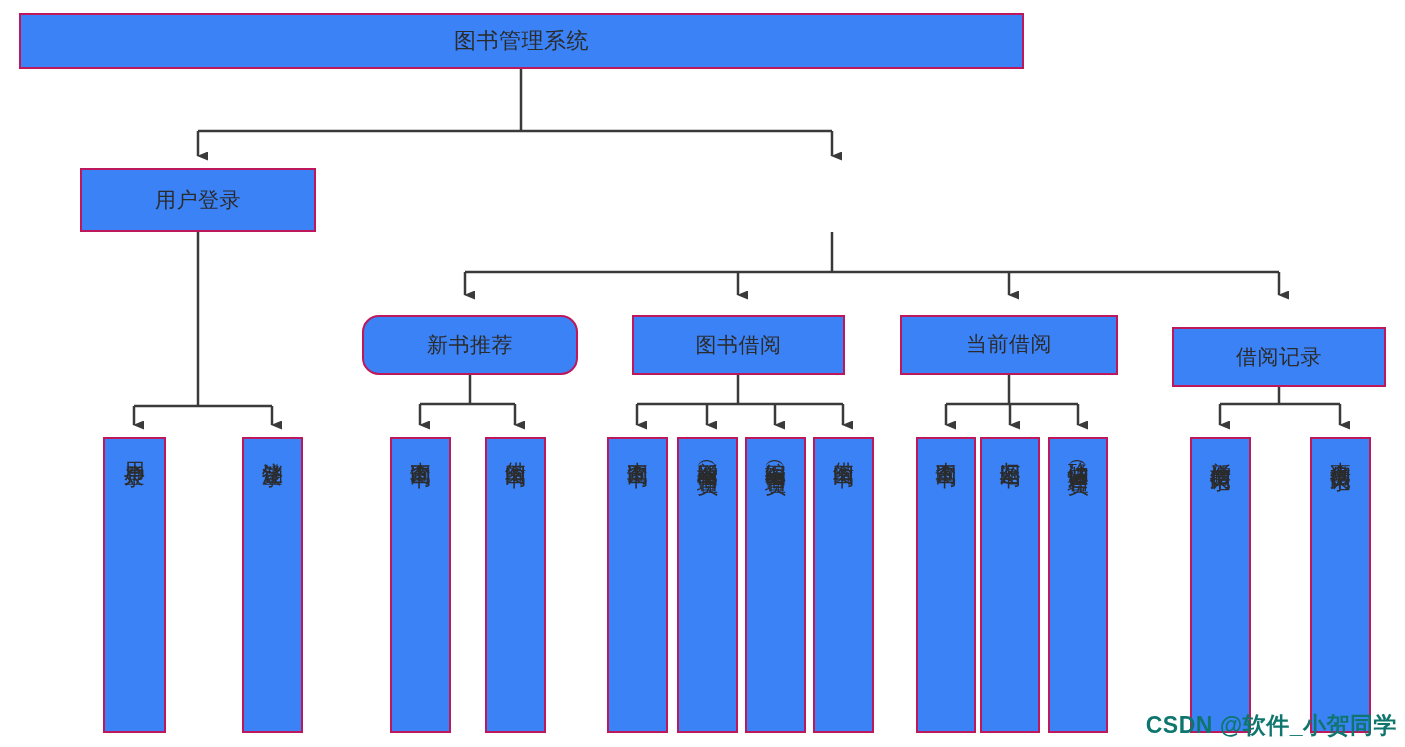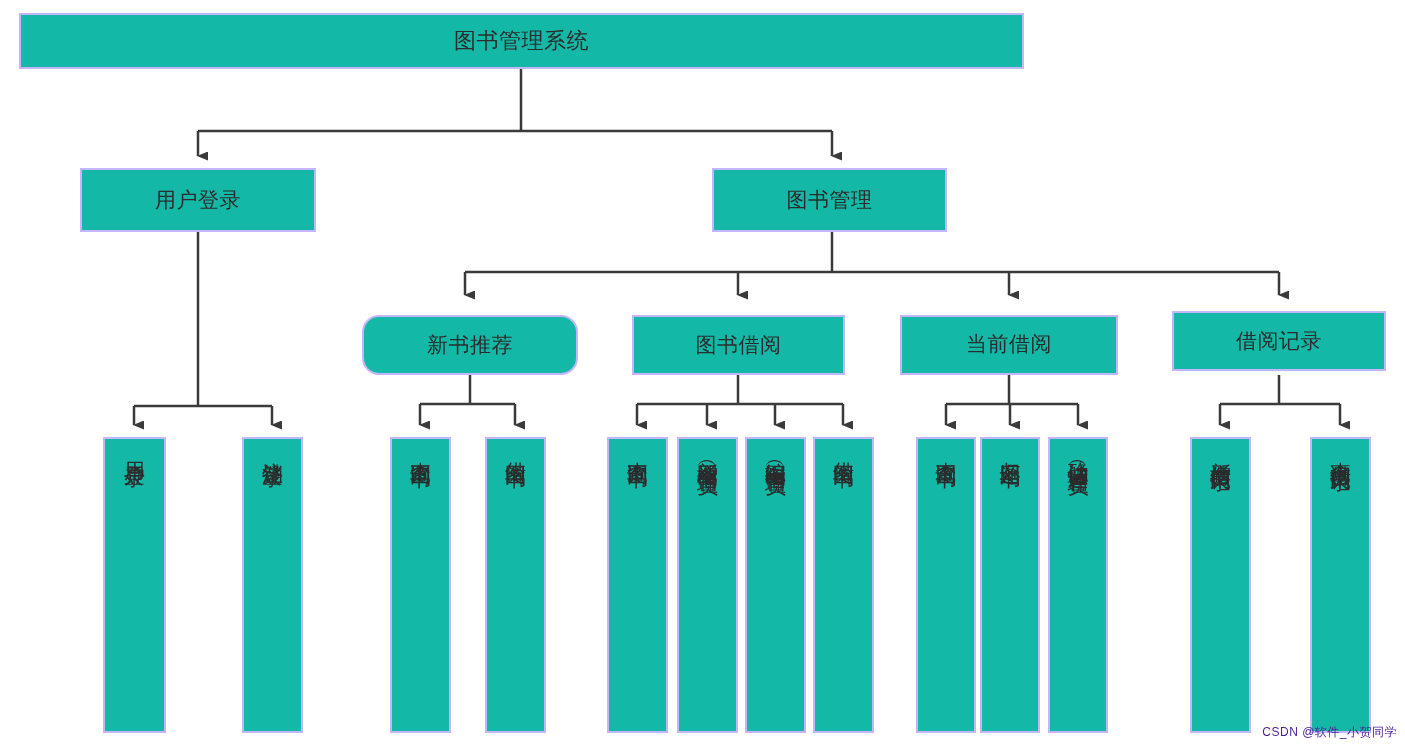--- a/index.html
+++ b/index.html
@@ -21,22 +21,22 @@
     position: absolute;
     left: 0;
     top: 0;
     width: 1405px;
     height: 747px;
     pointer-events: none;
   }
   .node {
     position: absolute;
     box-sizing: border-box;
-    border: 2px solid #c4b5fd;
-    background: #14b8a6;
+    border: 2px solid #be185d;
+    background: #3b82f6;
     display: flex;
     align-items: center;
     justify-content: center;
     color: #2b2b2b;
   }
   .node.horiz {
     font-size: 21px;
     letter-spacing: 0.5px;
     line-height: 1.1;
   }
@@ -54,24 +54,25 @@
     text-orientation: upright;
     letter-spacing: 2px;
     line-height: 1.05;
     white-space: nowrap;
     color: #2b2b2b;
   }
   .watermark {
     position: absolute;
     right: 8px;
     bottom: 6px;
-    font-size: 12px;
-    color: #4c1d95;
+    font-size: 23px;
+    color: #0f766e;
     letter-spacing: 0.5px;
     white-space: nowrap;
+    font-weight: bold;
   }
 </style>
 </head>
 <body>
 
 <div id="canvas">
 
   <svg id="wires" viewBox="0 0 1405 747">
     <defs>
       <marker id="arrow" markerWidth="9" markerHeight="11" refX="4.5" refY="10" orient="auto" markerUnits="userSpaceOnUse">
@@ -122,34 +123,31 @@
     </g>
   </svg>
 
   <div class="node root horiz" style="left:19px; top:13px; width:1005px; height:56px;">
     <span>图书管理系统</span>
   </div>
 
   <div class="node horiz" style="left:80px; top:168px; width:236px; height:64px;">
     <span>用户登录</span>
   </div>
-  <div class="node horiz" style="left:712px; top:168px; width:235px; height:64px;">
-    <span>图书管理</span>
-  </div>
 
   <div class="node horiz" style="left:362px; top:315px; width:216px; height:60px;border-radius:17px;">
     <span>新书推荐</span>
   </div>
   <div class="node horiz" style="left:632px; top:315px; width:213px; height:60px;">
     <span>图书借阅</span>
   </div>
   <div class="node horiz" style="left:900px; top:315px; width:218px; height:60px;font-family:Liberation Serif, serif;">
     <span>当前借阅</span>
   </div>
-  <div class="node horiz" style="left:1172px; top:311px; width:214px; height:60px;">
+  <div class="node horiz" style="left:1172px; top:327px; width:214px; height:60px;">
     <span>借阅记录</span>
   </div>
 
   <div class="node leaf" style="left:103px; top:437px; width:63px; height:296px;">
     <span class="vtext">用户登录</span>
   </div>
   <div class="node leaf" style="left:242px; top:437px; width:61px; height:296px;">
     <span class="vtext">注销登录</span>
   </div>
   <div class="node leaf" style="left:390px; top:437px; width:61px; height:296px;">

